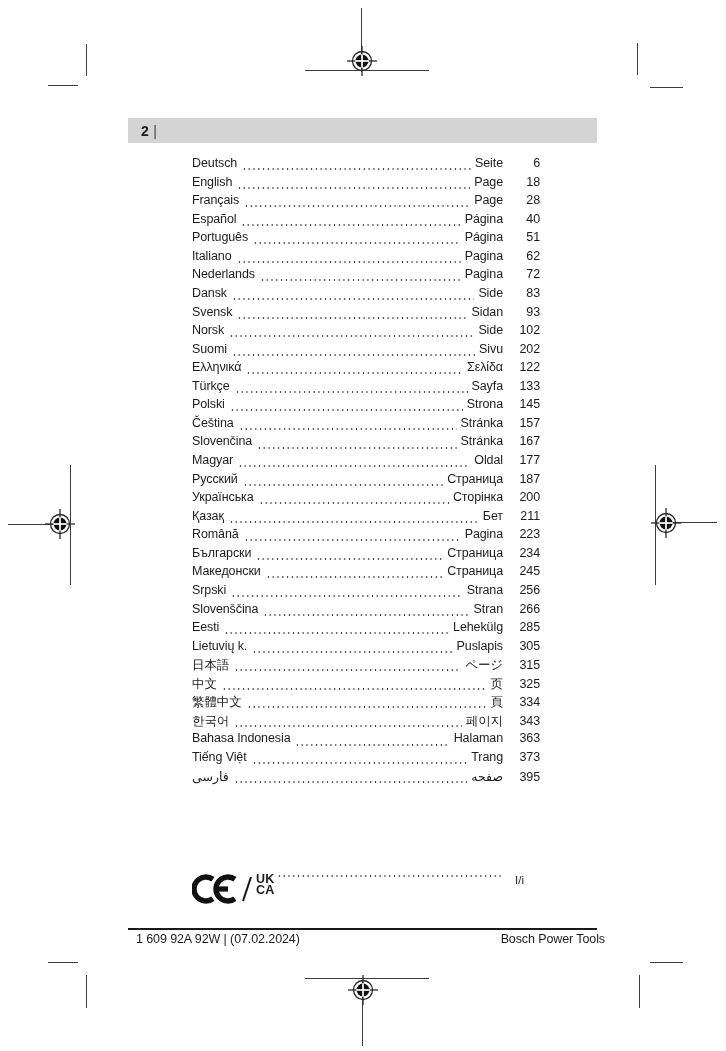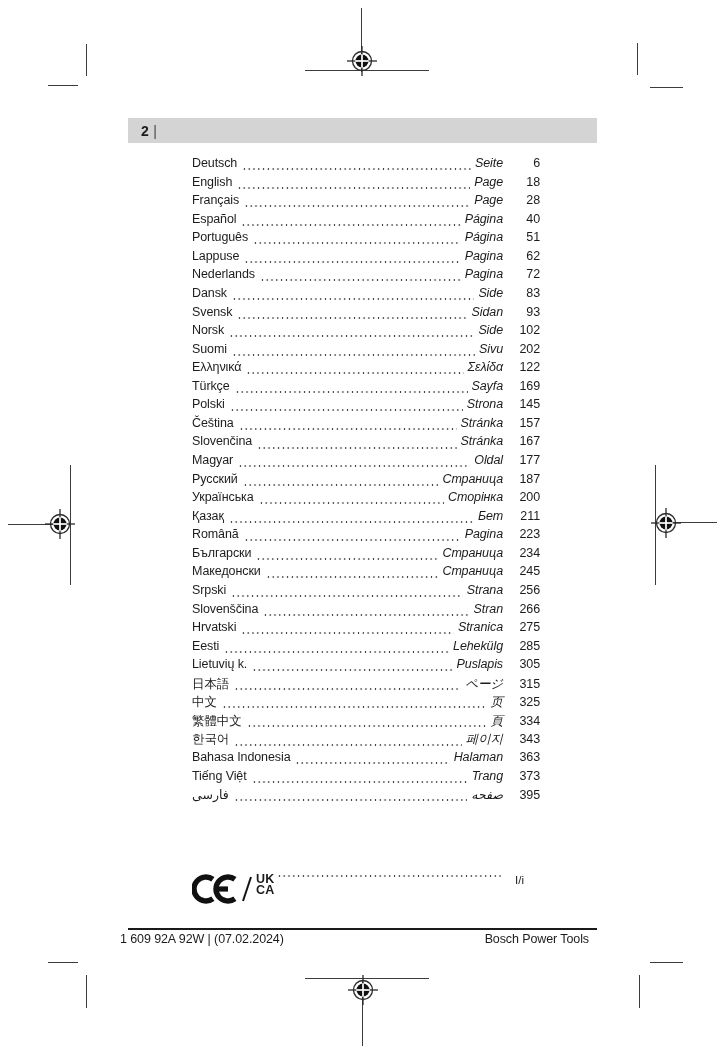--- a/index.html
+++ b/index.html
@@ -22,38 +22,38 @@
 
   
   .toc{position:absolute;left:192px;top:156px;width:348px;}
   .toc-row{display:flex;align-items:baseline;height:18.57px;
            font-size:12.5px;letter-spacing:-0.1px;white-space:nowrap;}
   .toc-row .lang{flex:none;}
   .toc-row .dots{flex:1 1 auto;align-self:flex-end;height:4px;margin:0 4px 3.5px 5px;
                  background-image:radial-gradient(circle,#3f3f3f 0.9px,transparent 1.1px);
                  background-size:4.8px 4px;background-repeat:repeat-x;
                  background-position:left bottom;min-width:8px;}
-  .toc-row .pword{flex:none;font-style:italic;}
+  .toc-row .pword{flex:none;}
   .toc-row .pnum{flex:none;width:28px;margin-left:9px;text-align:right;}
 
   
   .marks-row{position:absolute;left:192px;top:874px;width:348px;height:34px;
              display:flex;align-items:flex-start;}
   .ce-svg{flex:none;display:block;}
   .ukca{flex:none;margin:0 0 3px 2px;font-weight:700;font-size:12.5px;
         line-height:10.5px;letter-spacing:.3px;}
   .marks-row .dots{flex:1 1 auto;height:4px;margin:0 6px 4px 2px;
                  background-image:radial-gradient(circle,#3f3f3f 0.9px,transparent 1.1px);
                  background-size:4.8px 4px;background-repeat:repeat-x;
                  background-position:left bottom;}
   .io-label{flex:none;font-size:11.5px;margin:0 16px 10px 8px;}
 
   
   .footer-rule{position:absolute;left:128px;top:928px;width:469px;height:2px;background:#1a1a1a;}
-  .footer-row{position:absolute;left:120px;top:932px;width:469px;display:flex;
+  .footer-row{position:absolute;left:136px;top:932px;width:469px;display:flex;
               justify-content:space-between;font-size:12.5px;letter-spacing:-0.1px;}
 </style>
 </head>
 <body>
 
 <div id="page">
 
   <div class="vline" style="left:361px;top:8px;height:64px;"></div>
   <div class="hline" style="left:305px;top:70px;width:124px;"></div>
   <svg class="regmark" style="left:347px;top:46px;" viewBox="0 0 30 30">
@@ -142,21 +142,21 @@
     </div>
 
     <div class="toc-row">
       <span class="lang">Português</span>
       <span class="dots"></span>
       <span class="pword">Página</span>
       <span class="pnum">51</span>
     </div>
 
     <div class="toc-row">
-      <span class="lang">Lappuse</span>
+      <span class="lang">Italiano</span>
       <span class="dots"></span>
       <span class="pword">Pagina</span>
       <span class="pnum">62</span>
     </div>
 
     <div class="toc-row">
       <span class="lang">Nederlands</span>
       <span class="dots"></span>
       <span class="pword">Pagina</span>
       <span class="pnum">72</span>
@@ -194,21 +194,21 @@
       <span class="lang">Ελληνικά</span>
       <span class="dots"></span>
       <span class="pword">Σελίδα</span>
       <span class="pnum">122</span>
     </div>
 
     <div class="toc-row">
       <span class="lang">Türkçe</span>
       <span class="dots"></span>
       <span class="pword">Sayfa</span>
-      <span class="pnum">169</span>
+      <span class="pnum">133</span>
     </div>
 
     <div class="toc-row">
       <span class="lang">Polski</span>
       <span class="dots"></span>
       <span class="pword">Strona</span>
       <span class="pnum">145</span>
     </div>
 
     <div class="toc-row">
@@ -281,26 +281,20 @@
       <span class="pnum">256</span>
     </div>
 
     <div class="toc-row">
       <span class="lang">Slovenščina</span>
       <span class="dots"></span>
       <span class="pword">Stran</span>
       <span class="pnum">266</span>
     </div>
 
-    <div class="toc-row">
-      <span class="lang">Hrvatski</span>
-      <span class="dots"></span>
-      <span class="pword">Stranica</span>
-      <span class="pnum">275</span>
-    </div>
 
     <div class="toc-row">
       <span class="lang">Eesti</span>
       <span class="dots"></span>
       <span class="pword">Lehekülg</span>
       <span class="pnum">285</span>
     </div>
 
 
     <div class="toc-row">

